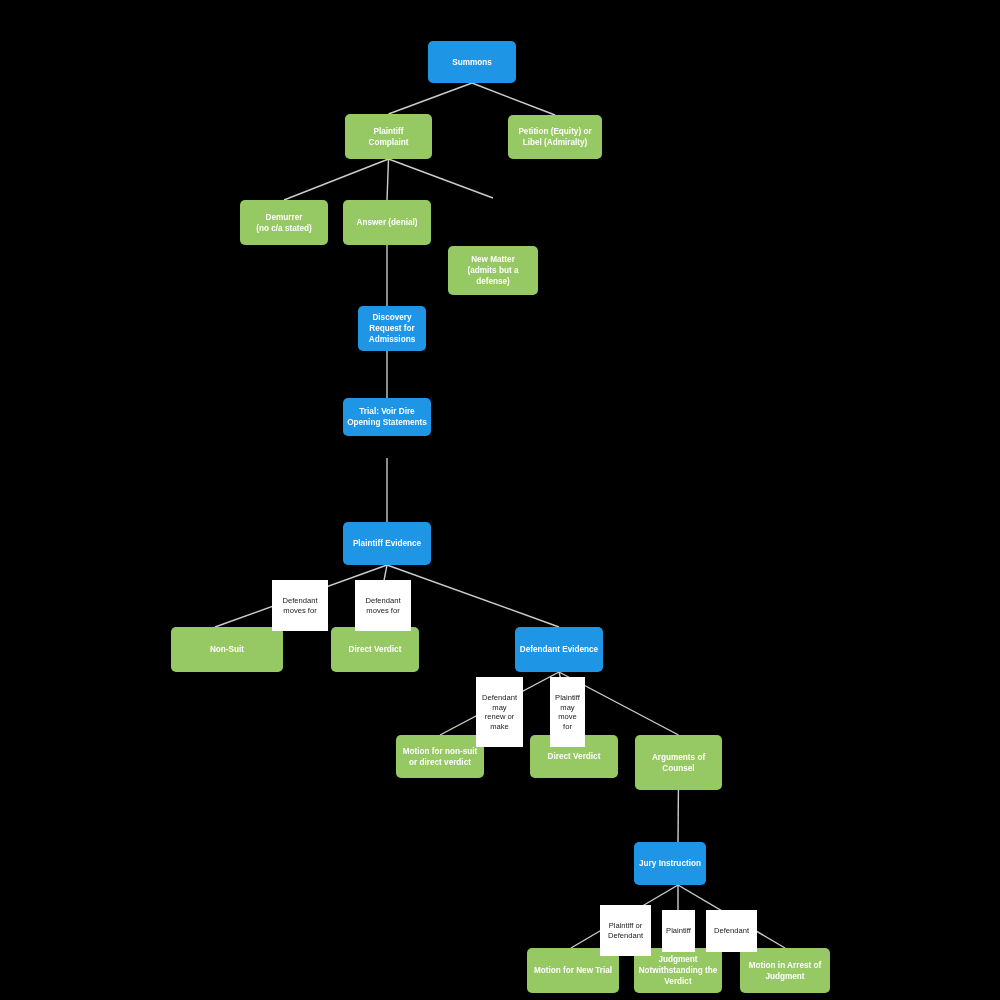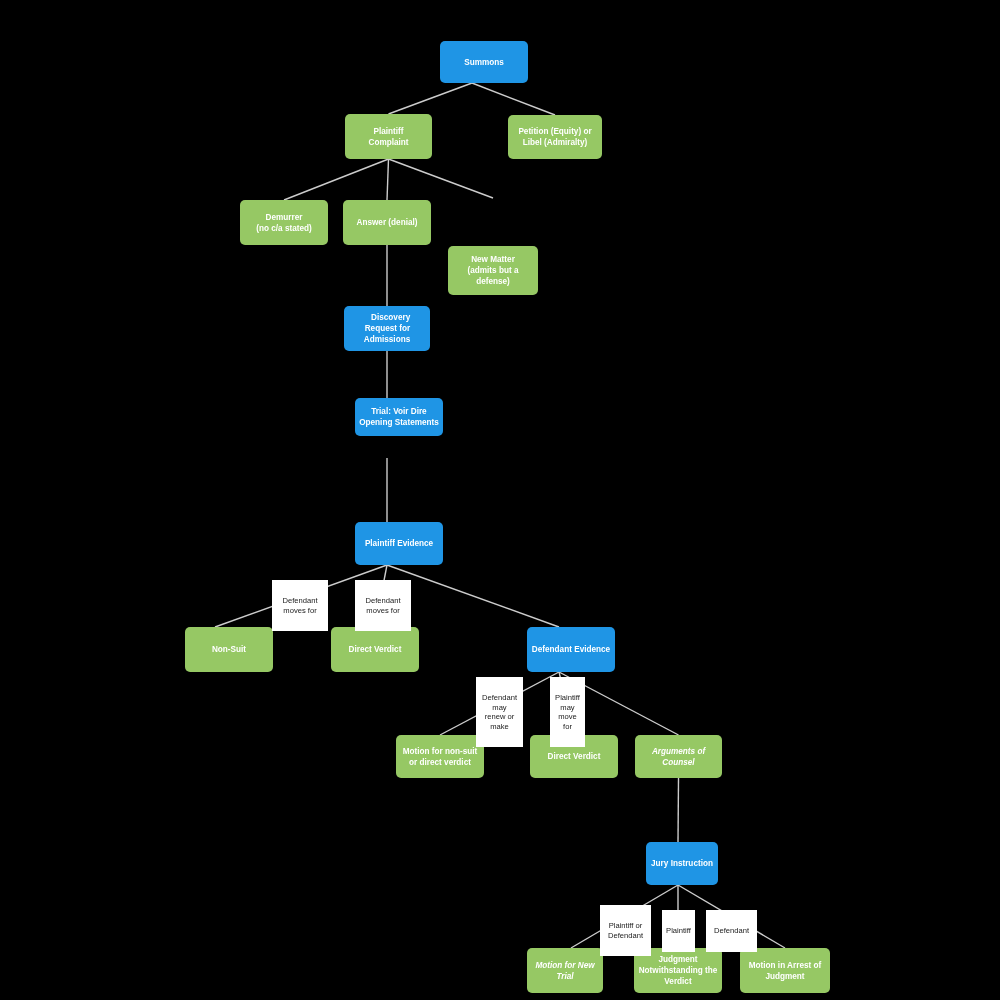--- a/index.html
+++ b/index.html
@@ -45,21 +45,21 @@
     justify-content: center;
     text-align: center;
     color: #ffffff;
     font-size: 8.2px;
     font-weight: bold;
     line-height: 11px;
     font-family: "Liberation Sans", sans-serif;
     padding: 2px 4px;
     white-space: pre-line;
   }
-  .node.blue { background: #1f95e5; margin-left: 12px; }
+  .node.blue { background: #1f95e5; }
   .node.green { background: #96c864; }
   .edge-label {
     position: absolute;
     background: #ffffff;
     color: #1a1a1a;
     font-size: 7.6px;
     line-height: 9.6px;
     font-family: "Liberation Sans", sans-serif;
     text-align: center;
     padding: 16px 2px;
@@ -99,36 +99,36 @@
       <div class="node green" style="left: 345px; top: 114px; width: 87px; height: 45px;">Plaintiff
 Complaint</div>
       <div class="node green" style="left: 508px; top: 115px; width: 94px; height: 44px;">Petition (Equity) or
 Libel (Admiralty)</div>
       <div class="node green" style="left: 240px; top: 200px; width: 88px; height: 45px;">Demurrer
 (no c/a stated)</div>
       <div class="node green" style="left: 343px; top: 200px; width: 88px; height: 45px;">Answer (denial)</div>
       <div class="node green" style="left: 448px; top: 198px; width: 90px; height: 49px; margin-top: 48px;">New Matter
 (admits but a
 defense)</div>
-      <div class="node blue" style="left: 332px; top: 306px; width: 86px; height: 45px; text-align: right;">Discovery
+      <div class="node blue" style="left: 358px; top: 306px; width: 68px; height: 45px;">Discovery
 Request for
 Admissions</div>
       <div class="node blue" style="left: 343px; top: 398px; width: 88px; height: 38px;">Trial: Voir Dire
 Opening Statements</div>
       <div class="node blue" style="left: 343px; top: 522px; width: 88px; height: 43px;">Plaintiff Evidence</div>
-      <div class="node green" style="left: 185px; top: 627px; width: 88px; height: 45px;">Non-Suit</div>
+      <div class="node green" style="left: 171px; top: 627px; width: 112px; height: 45px;">Non-Suit</div>
       <div class="node green" style="left: 331px; top: 627px; width: 88px; height: 45px;">Direct Verdict</div>
       <div class="node blue" style="left: 515px; top: 627px; width: 88px; height: 45px;">Defendant Evidence</div>
       <div class="node green" style="left: 396px; top: 735px; width: 88px; height: 43px;">Motion for non-suit
 or direct verdict</div>
       <div class="node green" style="left: 530px; top: 735px; width: 88px; height: 43px;">Direct Verdict</div>
-      <div class="node green" style="left: 635px; top: 735px; width: 87px; height: 43px; font-style: italic;">Arguments of
+      <div class="node green" style="left: 635px; top: 735px; width: 87px; height: 55px;">Arguments of
 Counsel</div>
       <div class="node blue" style="left: 634px; top: 842px; width: 72px; height: 43px;">Jury Instruction</div>
-      <div class="node green" style="left: 527px; top: 948px; width: 76px; height: 45px; font-style: italic;">Motion for New Trial</div>
+      <div class="node green" style="left: 527px; top: 948px; width: 92px; height: 45px;">Motion for New Trial</div>
       <div class="node green" style="left: 634px; top: 948px; width: 88px; height: 45px;">Judgment
 Notwithstanding the
 Verdict</div>
       <div class="node green" style="left: 740px; top: 948px; width: 90px; height: 45px;">Motion in Arrest of
 Judgment</div>
     </div>
   <div id="label-layer">
       <div class="edge-label" style="left: 272px; top: 580px; width: 56px;">Defendant
 moves for</div>
       <div class="edge-label" style="left: 355px; top: 580px; width: 56px;">Defendant

